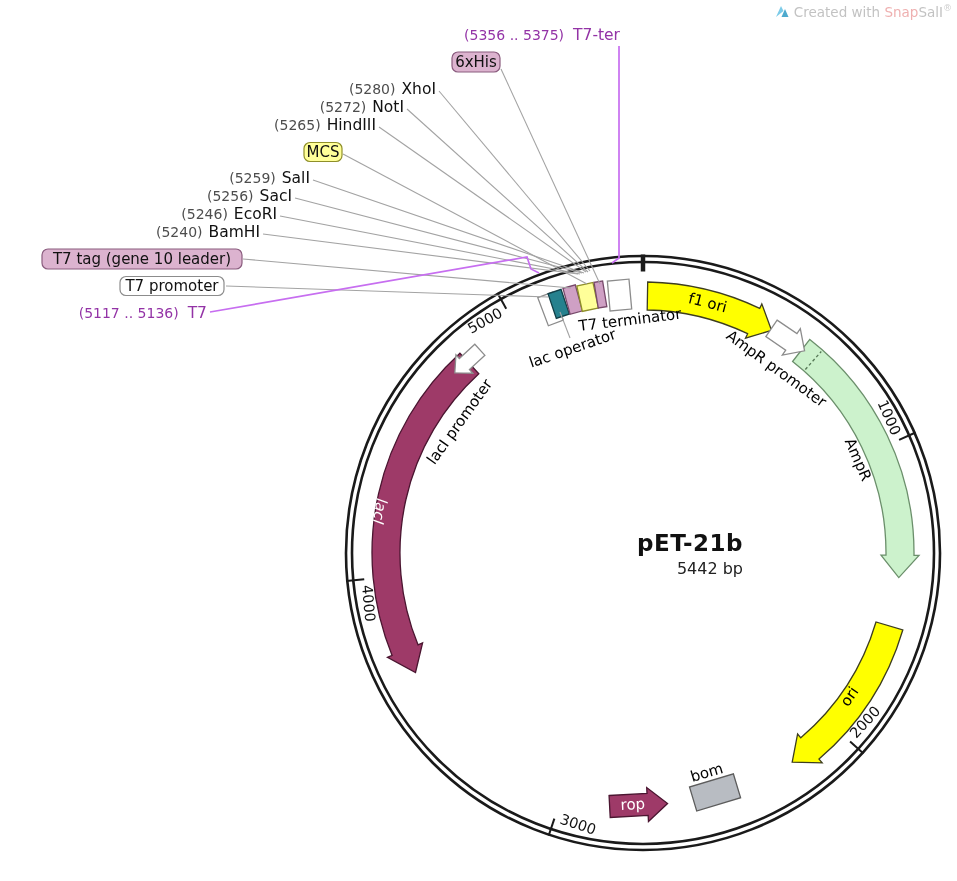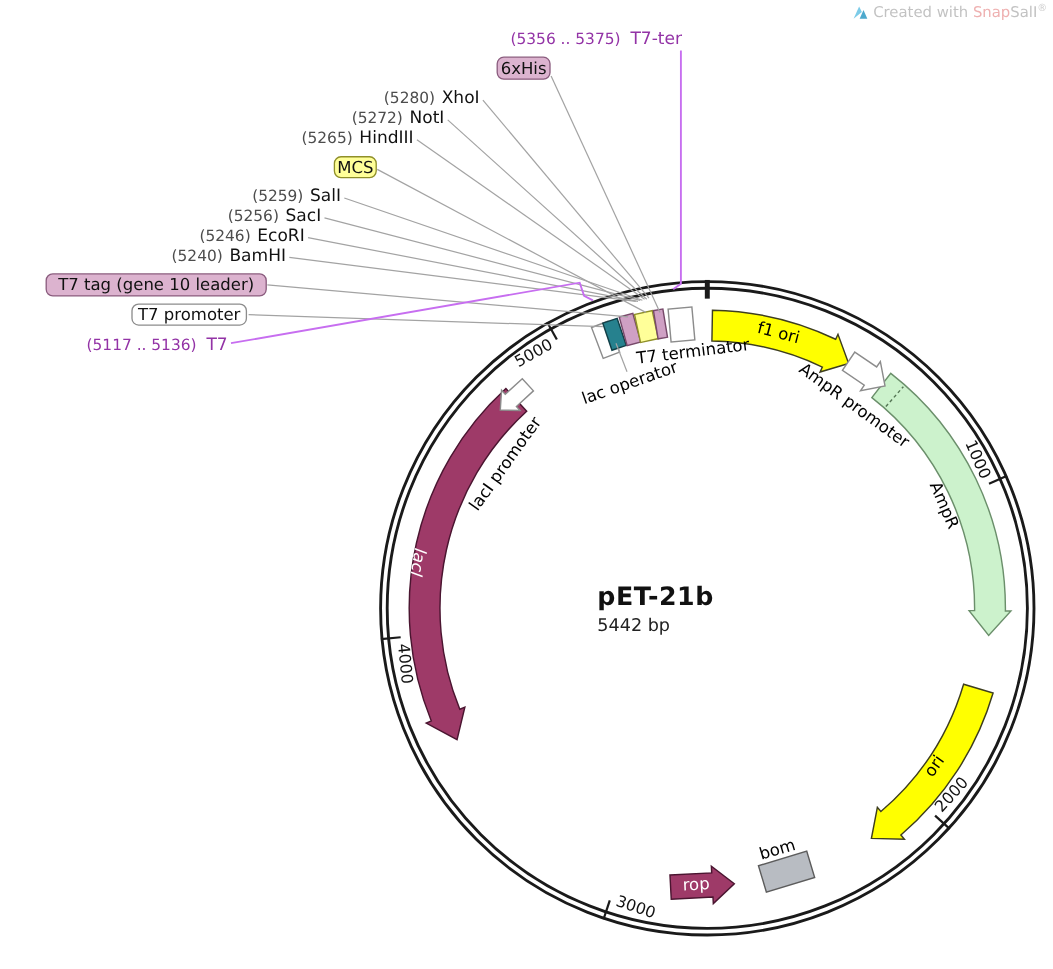--- a/index.html
+++ b/index.html
@@ -3,21 +3,21 @@
 <meta charset="utf-8">
 <style>
   html,body{margin:0;padding:0;background:#ffffff;}
   body{width:957px;height:881px;position:relative;overflow:hidden;
        font-family:"DejaVu Sans","Liberation Sans",sans-serif;}
   #map{position:absolute;left:0;top:0;}
   .watermark{position:absolute;top:3px;right:5px;display:flex;align-items:center;
              font-size:13.5px;color:#bcbcbc;opacity:.9;gap:4px;}
   .watermark .snap{color:#eda8a8;}
   .watermark sup{font-size:9px;color:#c9c9c9;}
-  .plasmid-title{position:absolute;left:543px;top:530px;width:200px;text-align:left;}
+  .plasmid-title{position:absolute;left:543px;top:530px;width:200px;text-align:right;}
   .plasmid-title .pname{font-size:23px;font-weight:bold;color:#111;letter-spacing:.5px;}
   .plasmid-title .psize{font-size:16px;color:#222;margin-top:3px;}
   svg text{font-family:"DejaVu Sans","Liberation Sans",sans-serif;}
 </style>
 </head>
 <body>
 
 <svg id="map" width="957" height="881" viewBox="0 0 957 881">
     <circle cx="643" cy="553" r="297" fill="none" stroke="#1a1a1a" stroke-width="2.6"></circle>
     <circle cx="643" cy="553" r="291" fill="none" stroke="#1a1a1a" stroke-width="2.6"></circle>

